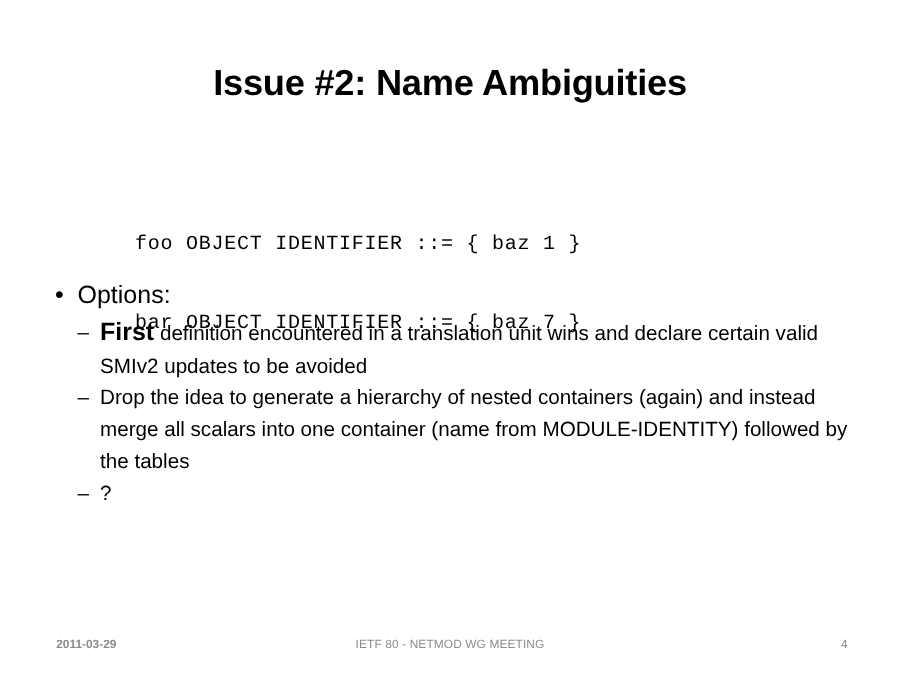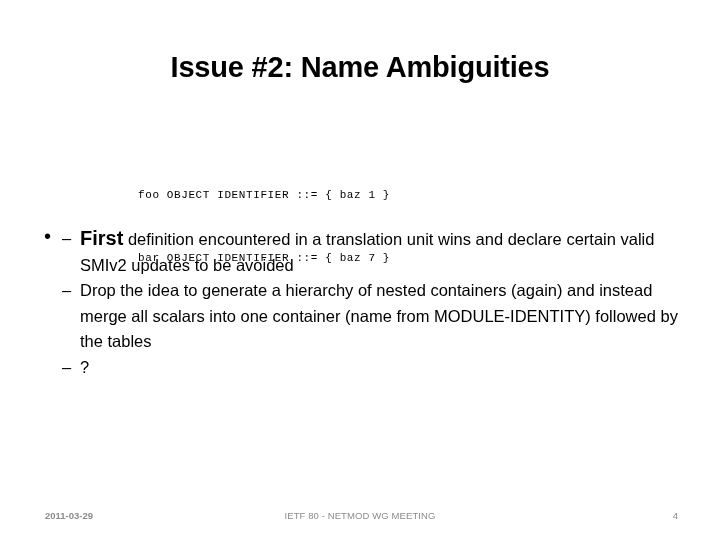--- a/index.html
+++ b/index.html
@@ -34,24 +34,24 @@
     font-weight: bold;
     letter-spacing: -0.2px;
     line-height: 34px;
     color: #000000;
     white-space: nowrap;
   }
 
   
   #code-block {
     position: absolute;
-    left: 138px;
+    left: 108px;
     top: 143px;
     font-family: "Liberation Mono", "DejaVu Sans Mono", monospace;
-    font-size: 11px;
+    font-size: 16px;
     line-height: 21px;
     letter-spacing: 0.6px;
     color: #000000;
     white-space: pre;
   }
   .code-line { display: block; }
 
   
   #body-list {
     position: absolute;
@@ -140,20 +140,21 @@
 
   <div id="code-block">
     <span class="code-line">foo OBJECT IDENTIFIER ::= { baz 1 }</span>
     <span class="code-line">bar OBJECT IDENTIFIER ::= { baz 7 }</span>
   </div>
 
   <div id="body-list">
 
     <div class="l1-item">
       <span class="l1-bullet">•</span>
+      <span>Options:</span>
     </div>
 
     <div class="l2-list">
 
       <div class="l2-item">
         <span class="l2-dash">–</span>
         <span class="lead-word">First</span><span> definition encountered in a translation unit wins and declare certain valid SMIv2 updates to be avoided</span>
       </div>
 
       <div class="l2-item">

